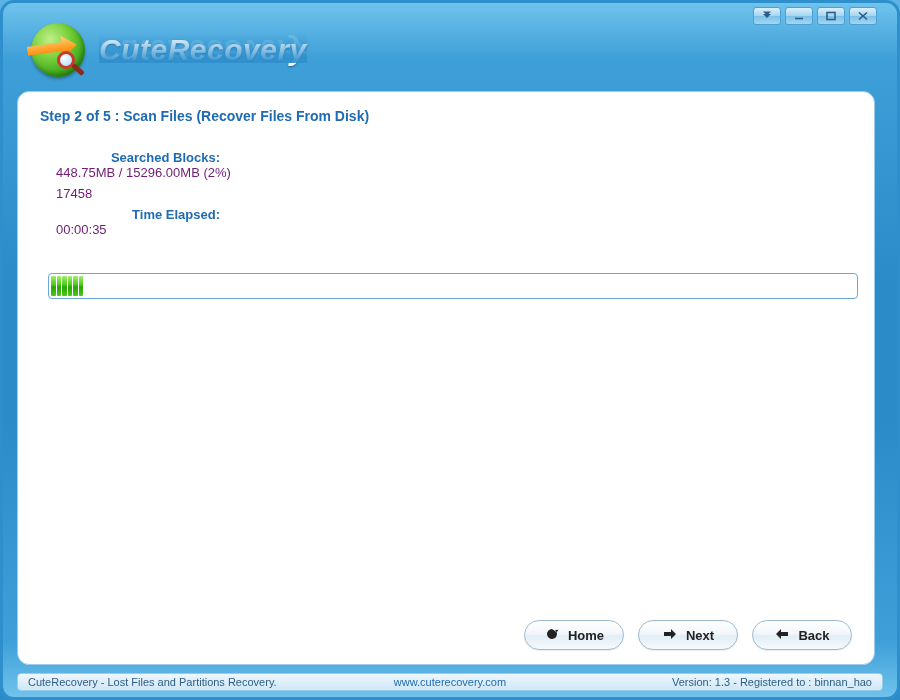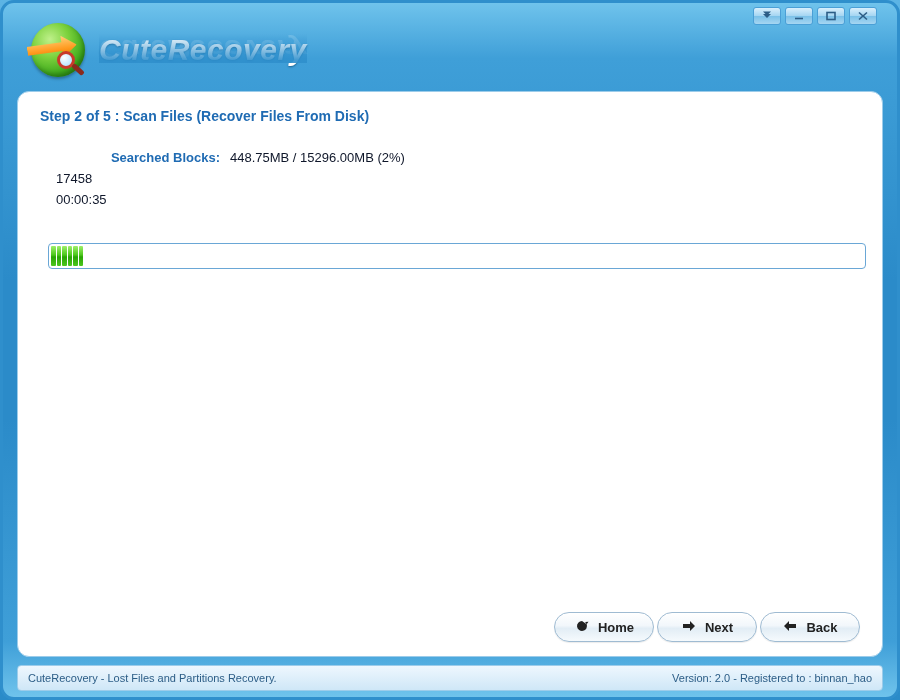--- a/index.html
+++ b/index.html
@@ -117,21 +117,21 @@
     border: 1px solid #4a9fd6;
     border-radius: 3px;
     display:flex; align-items:center; justify-content:center;
     cursor: pointer;
   }
   .win-btn svg { width:12px; height:10px; stroke:#2c5d86; stroke-width:1.6; fill:none; }
 
   
   .main-panel {
     flex: 1;
-    margin: 0 14px 8px 14px;
+    margin: 0 22px 8px 14px;
     background: #ffffff;
     border: 1px solid #9cccea;
     border-radius: 12px;
     position: relative;
     padding: 16px 8px 14px 22px;
     display: flex;
     flex-direction: column;
   }
 
   .step-title {
@@ -145,29 +145,29 @@
     font-weight: bold;
     font-size: 13px;
     margin-left: 6px;
     margin-bottom: 80px;
   }
 
   .stats {
     margin-left: 16px;
     margin-bottom: 30px;
   }
-  .stat-row { display:flex; margin-bottom: 6px; font-size:13px; }
+  .stat-row { display:flex; margin-bottom: 6px; font-size:13px;flex-direction:column; }
   .stat-label {
     width: 174px;
     text-align: right;
     color: #1f6bb3;
     font-weight: bold;
     padding-right: 10px;
   }
-  .stat-value { color: #0f172a; }
+  .stat-value { color: #701a75; }
 
   .progress-wrap {
     margin: 0 8px 0 8px;
     height: 26px;
     border: 1px solid #6aa7d6;
     border-radius: 4px;
     background: #fff;
     position: relative;
     overflow: hidden;
   }
@@ -178,42 +178,42 @@
   }
   .progress-fill span {
     flex:1;
     background: linear-gradient(to bottom, #9ef06a 0%, #4cc71c 45%, #29a505 55%, #4cc71c 100%);
     border-radius:1px;
   }
 
   .button-row {
     position: absolute;
     bottom: 14px; right: 22px;
-    display:flex; gap:3px;justify-content:flex-end;
+    display:flex; gap:14px;justify-content:flex-end;
   }
   .pill-btn {
     min-width: 100px;
     height: 30px;
     border-radius: 15px;
     border: 1px solid #9fbbd2;
     background: linear-gradient(to bottom, #ffffff 0%, #f2f7fb 45%, #e2edf5 55%, #f5fafd 100%);
     display:flex; align-items:center; justify-content:center;
     gap:8px;
     cursor:pointer;
     font-weight:bold;
     color:#222;
     font-size:13px;
     padding: 0 16px;
     box-shadow: 0 1px 1px rgba(0,0,0,.08);
   }
   .pill-btn svg { width:16px; height:14px; fill:#222; }
 
   
   .footer {
-    height: 26px;
+    height: 18px;
     margin: 0 14px 6px 14px;
     background: linear-gradient(to bottom, #eef7fe, #cfe7f7);
     border: 1px solid #9cccea;
     border-radius: 4px;
     display:flex;
     align-items:center;
     font-size:11px;
     color:#2c5d86;
     padding: 0 10px;
   }
@@ -273,20 +273,21 @@
 
     <div class="stats">
       <div class="stat-row">
         <div class="stat-label">Searched Blocks:</div>
         <div class="stat-value">448.75MB / 15296.00MB (2%)</div>
       </div>
       <div class="stat-row">
         <div class="stat-value">17458</div>
       </div>
       <div class="stat-row">
+        <div class="stat-label">Time Elapsed:</div>
         <div class="stat-value">00:00:35</div>
       </div>
     </div>
 
     <div class="progress-wrap">
       <div class="progress-fill">
         <span></span>
           <span></span>
           <span></span>
           <span></span>
@@ -318,16 +319,17 @@
               <path d="M7 2 L2 7 L7 12 L7 9 L14 9 L14 5 L7 5 Z"></path>
             </svg>
         </span>
         <span>Back</span>
       </div>
     </div>
   </div>
 
   <div class="footer">
     <div class="footer-left">CuteRecovery - Lost Files and Partitions Recovery.</div>
-    <div class="footer-right">Version: 2.0 - Registered to : binnan_hao</div>
+    <div class="footer-mid">www.cuterecovery.com</div>
+    <div class="footer-right">Version: 1.3 - Registered to : binnan_hao</div>
   </div>
 
 </div>
 
 </body></html>

